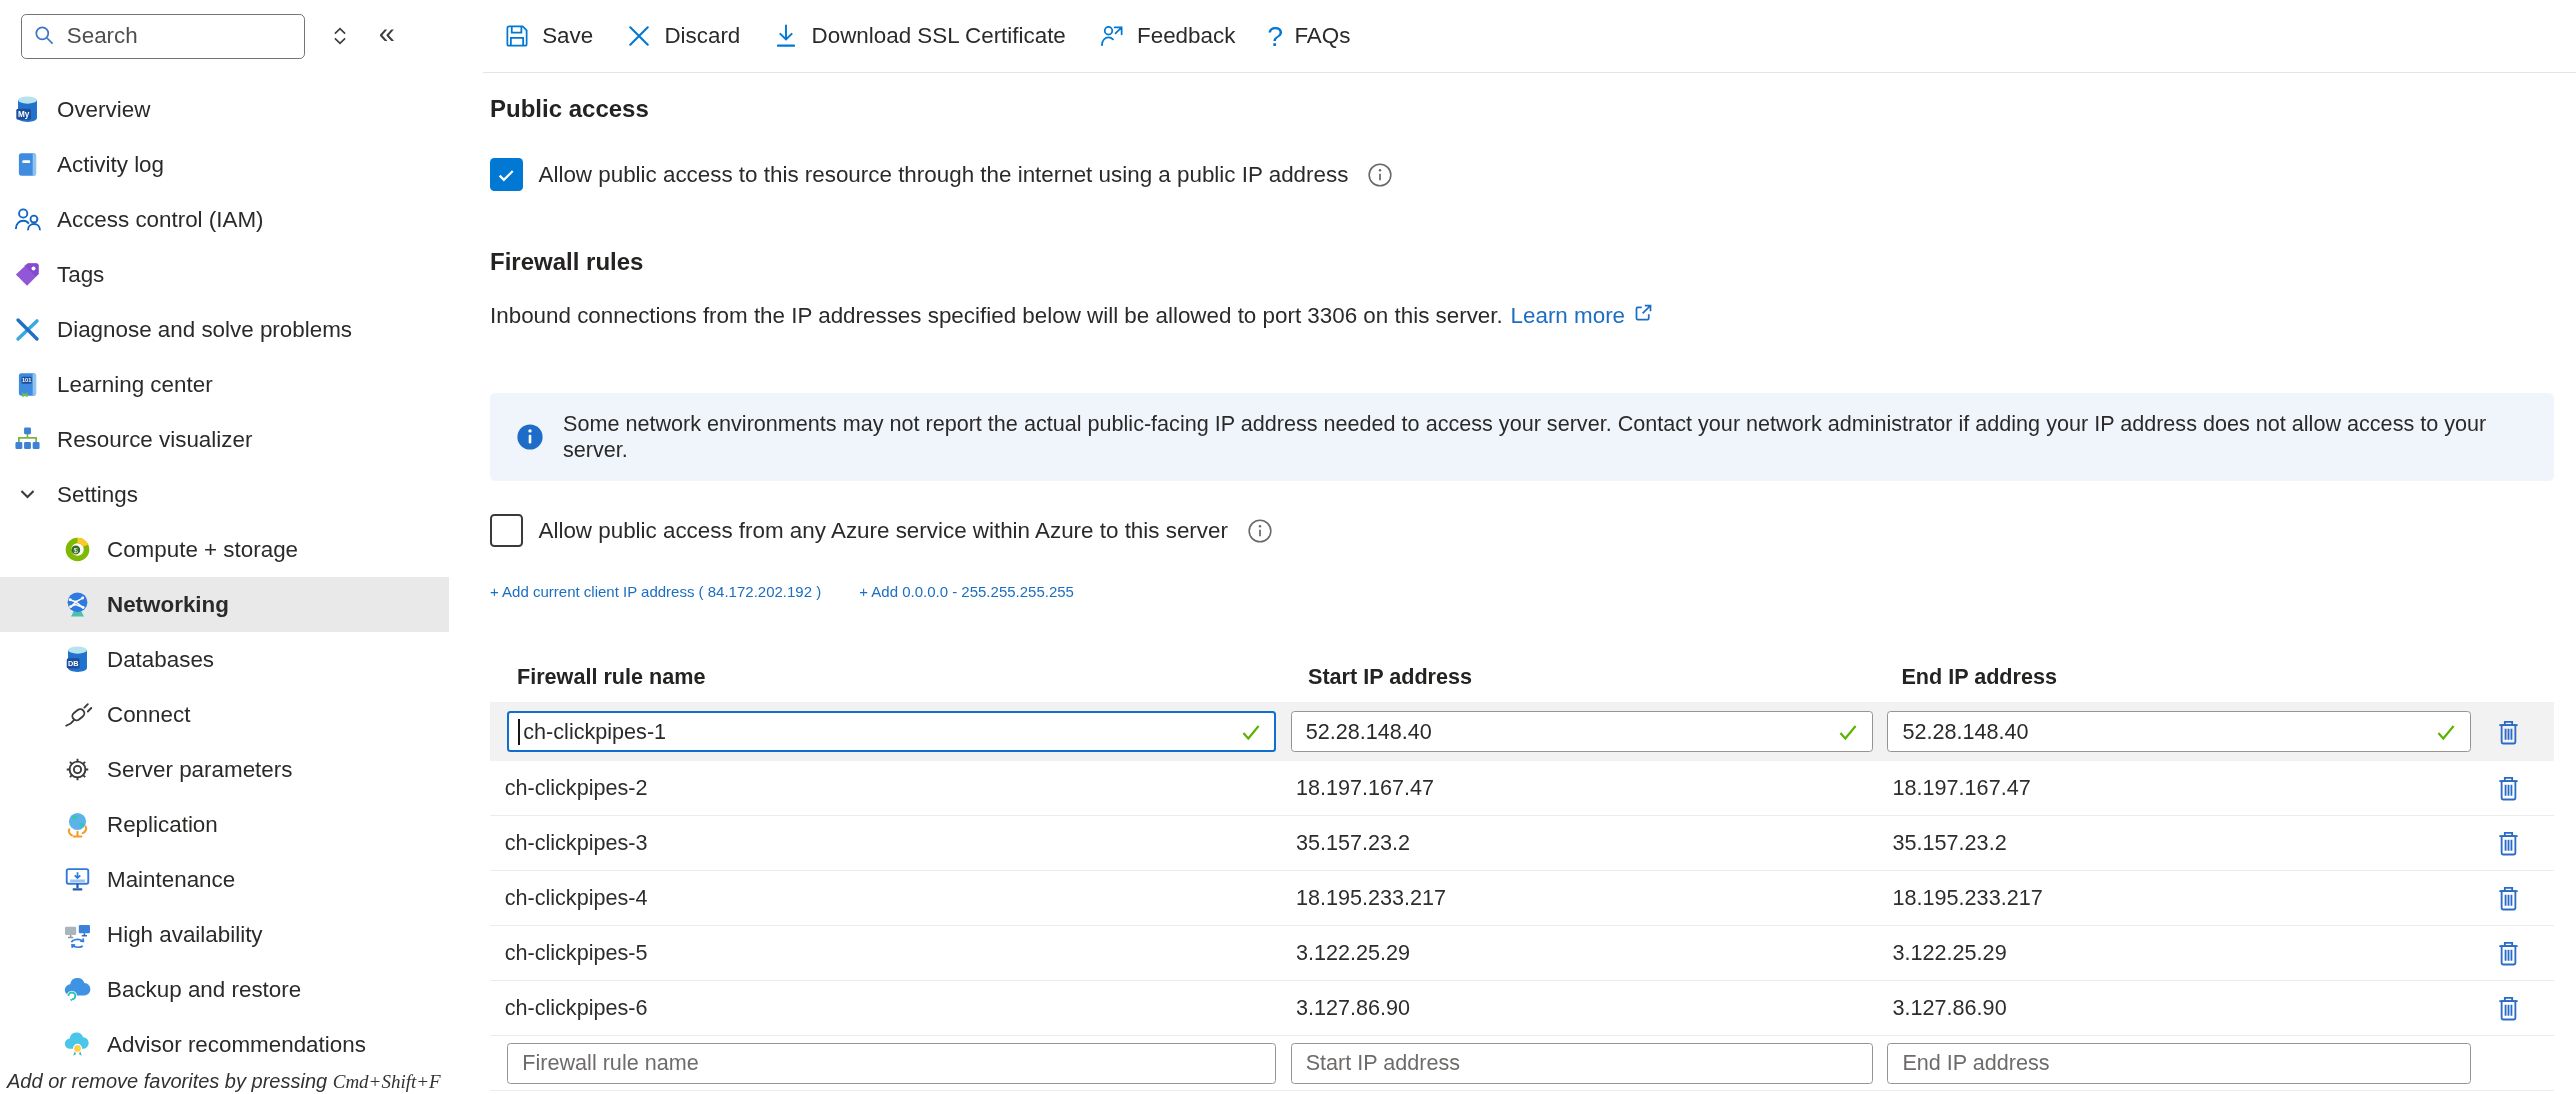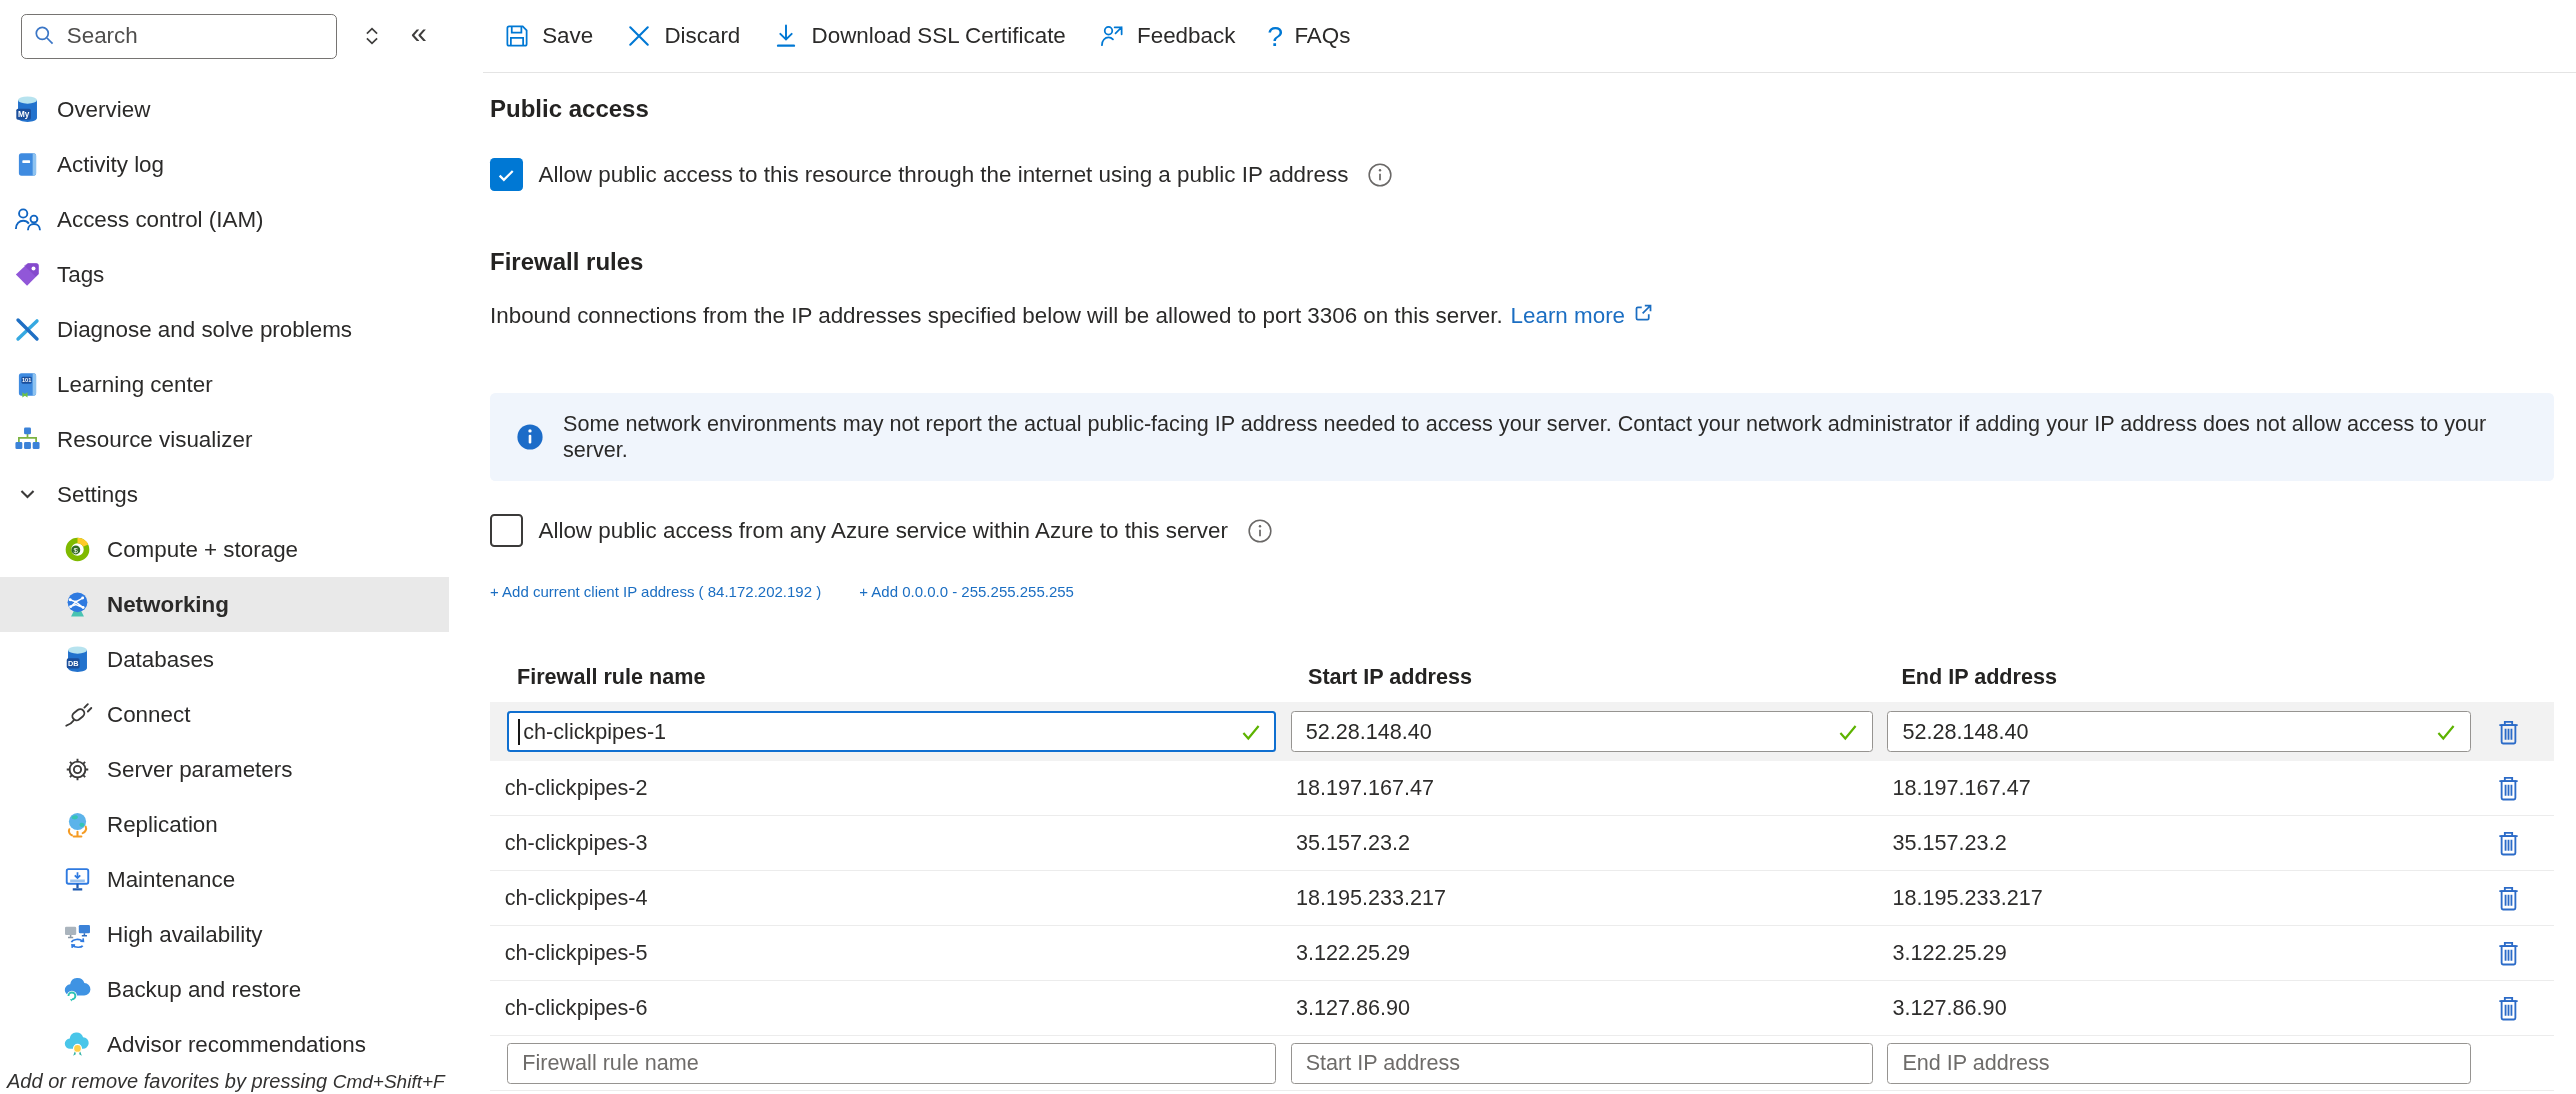--- a/index.html
+++ b/index.html
@@ -3,37 +3,37 @@
 <meta charset="utf-8">
 <style>
   * { margin:0; padding:0; box-sizing:border-box; }
   html,body { width:2576px; height:1095px; overflow:hidden; background:#fff;
     font-family:"Liberation Sans","DejaVu Sans",sans-serif; color:#2c2b2a; }
   .app { display:flex; width:2576px; height:1095px; }
 
   
   .sidebar { width:483px; flex-shrink:0; position:relative; padding-top:12px; }
   .search-row { display:flex; align-items:center; margin-left:21px; height:48px; }
-  .search-box { width:316px; height:45px; border:1.7px solid #767472; border-radius:5.2px;
+  .search-box { width:284px; height:45px; border:1.7px solid #767472; border-radius:5.2px;
     display:flex; align-items:center; padding:0 10.4px; gap:10.4px; background:#fff; }
   .search-box svg { flex-shrink:0; }
   .search-box input { border:none; outline:none; font-size:22.4px; color:#3c3b3a; width:100%; background:transparent; }
   .search-box input::placeholder { color:#4f4e4d; }
   .side-icon-btn { background:none; border:none; cursor:pointer; display:flex; align-items:center; justify-content:center; }
   .btn-expand { margin-left:19px; width:31px; height:35px; }
   .btn-collapse { margin-left:17.3px; width:29px; height:35px; font-size:29px; color:#3f3e3d; line-height:1; padding-bottom:5.2px; }
   .menu { margin-top:22.4px; }
   .menu-item { height:55px; width:449px; display:flex; align-items:center; padding-left:12px;
     font-size:22.4px; color:#2b2a29; cursor:pointer; }
   .menu-item .ic-wrap { width:31px; height:31px; margin-right:14px; flex-shrink:0; display:flex; }
   .menu-item.sub { padding-left:62px; }
   .menu-item.selected { background:#e9e9e9; font-weight:700; }
   .ic { width:31px; height:31px; }
   .fav-hint { position:absolute; left:7px; bottom:1.7px; font-style:italic; font-size:20px; color:#323130; white-space:nowrap; }
-  .fav-hint .keys { font-family:Liberation Sans, sans-serif; font-size:19px; }
+  .fav-hint .keys { font-family:Liberation Serif, serif; font-size:19px; }
 
   
   .main { flex:1; display:flex; flex-direction:column; min-width:0; }
   .commandbar { height:73px; flex-shrink:0; display:flex; align-items:center; padding-left:20px; gap:32px;
     border-bottom:1.7px solid #e4e4e4; }
   .cmd { display:flex; align-items:center; gap:11.2px; font-size:22.4px; color:#2b2a29;
     background:none; border:none; cursor:pointer; font-family:inherit; }
   .cmd-ic { width:28px; height:28px; display:flex; }
   .faq-glyph { color:#0078d4; font-size:28.5px; font-weight:400; }
 

